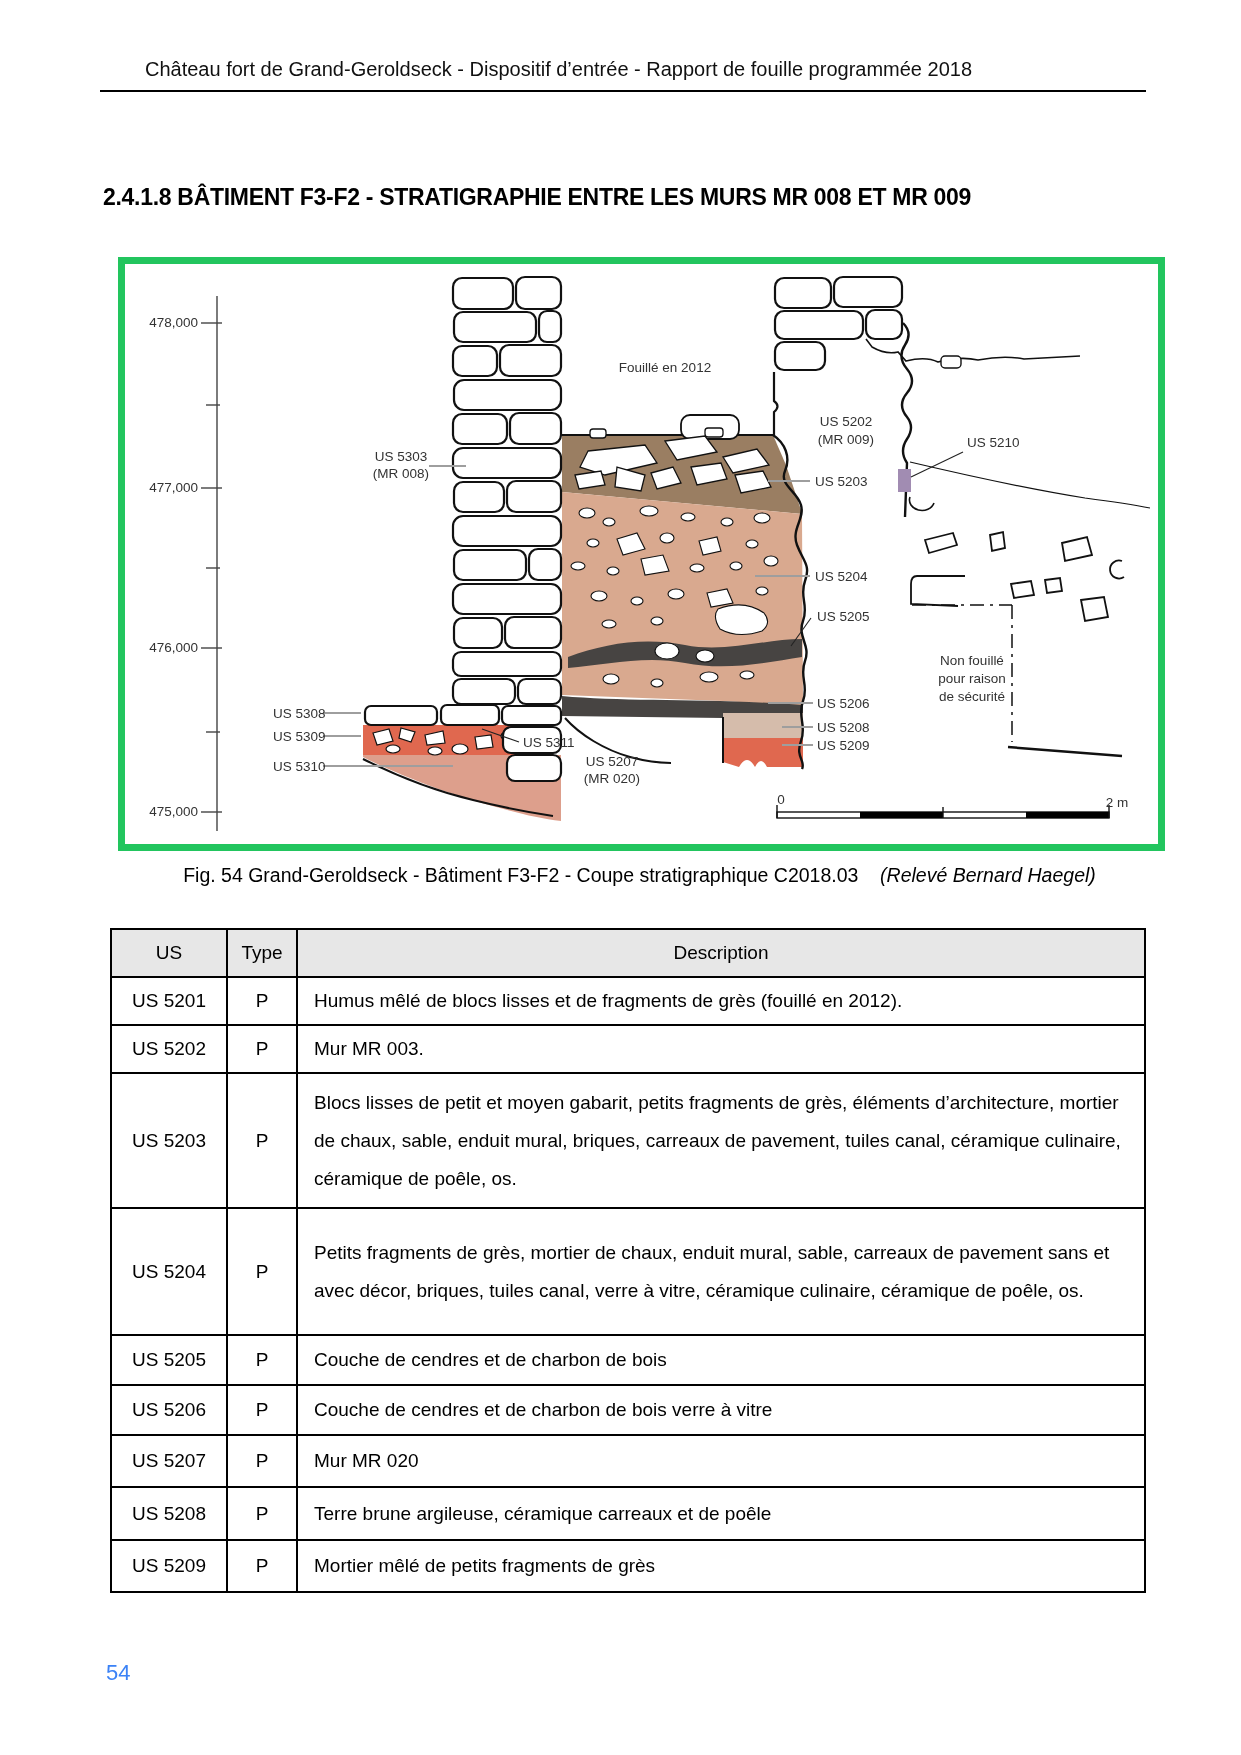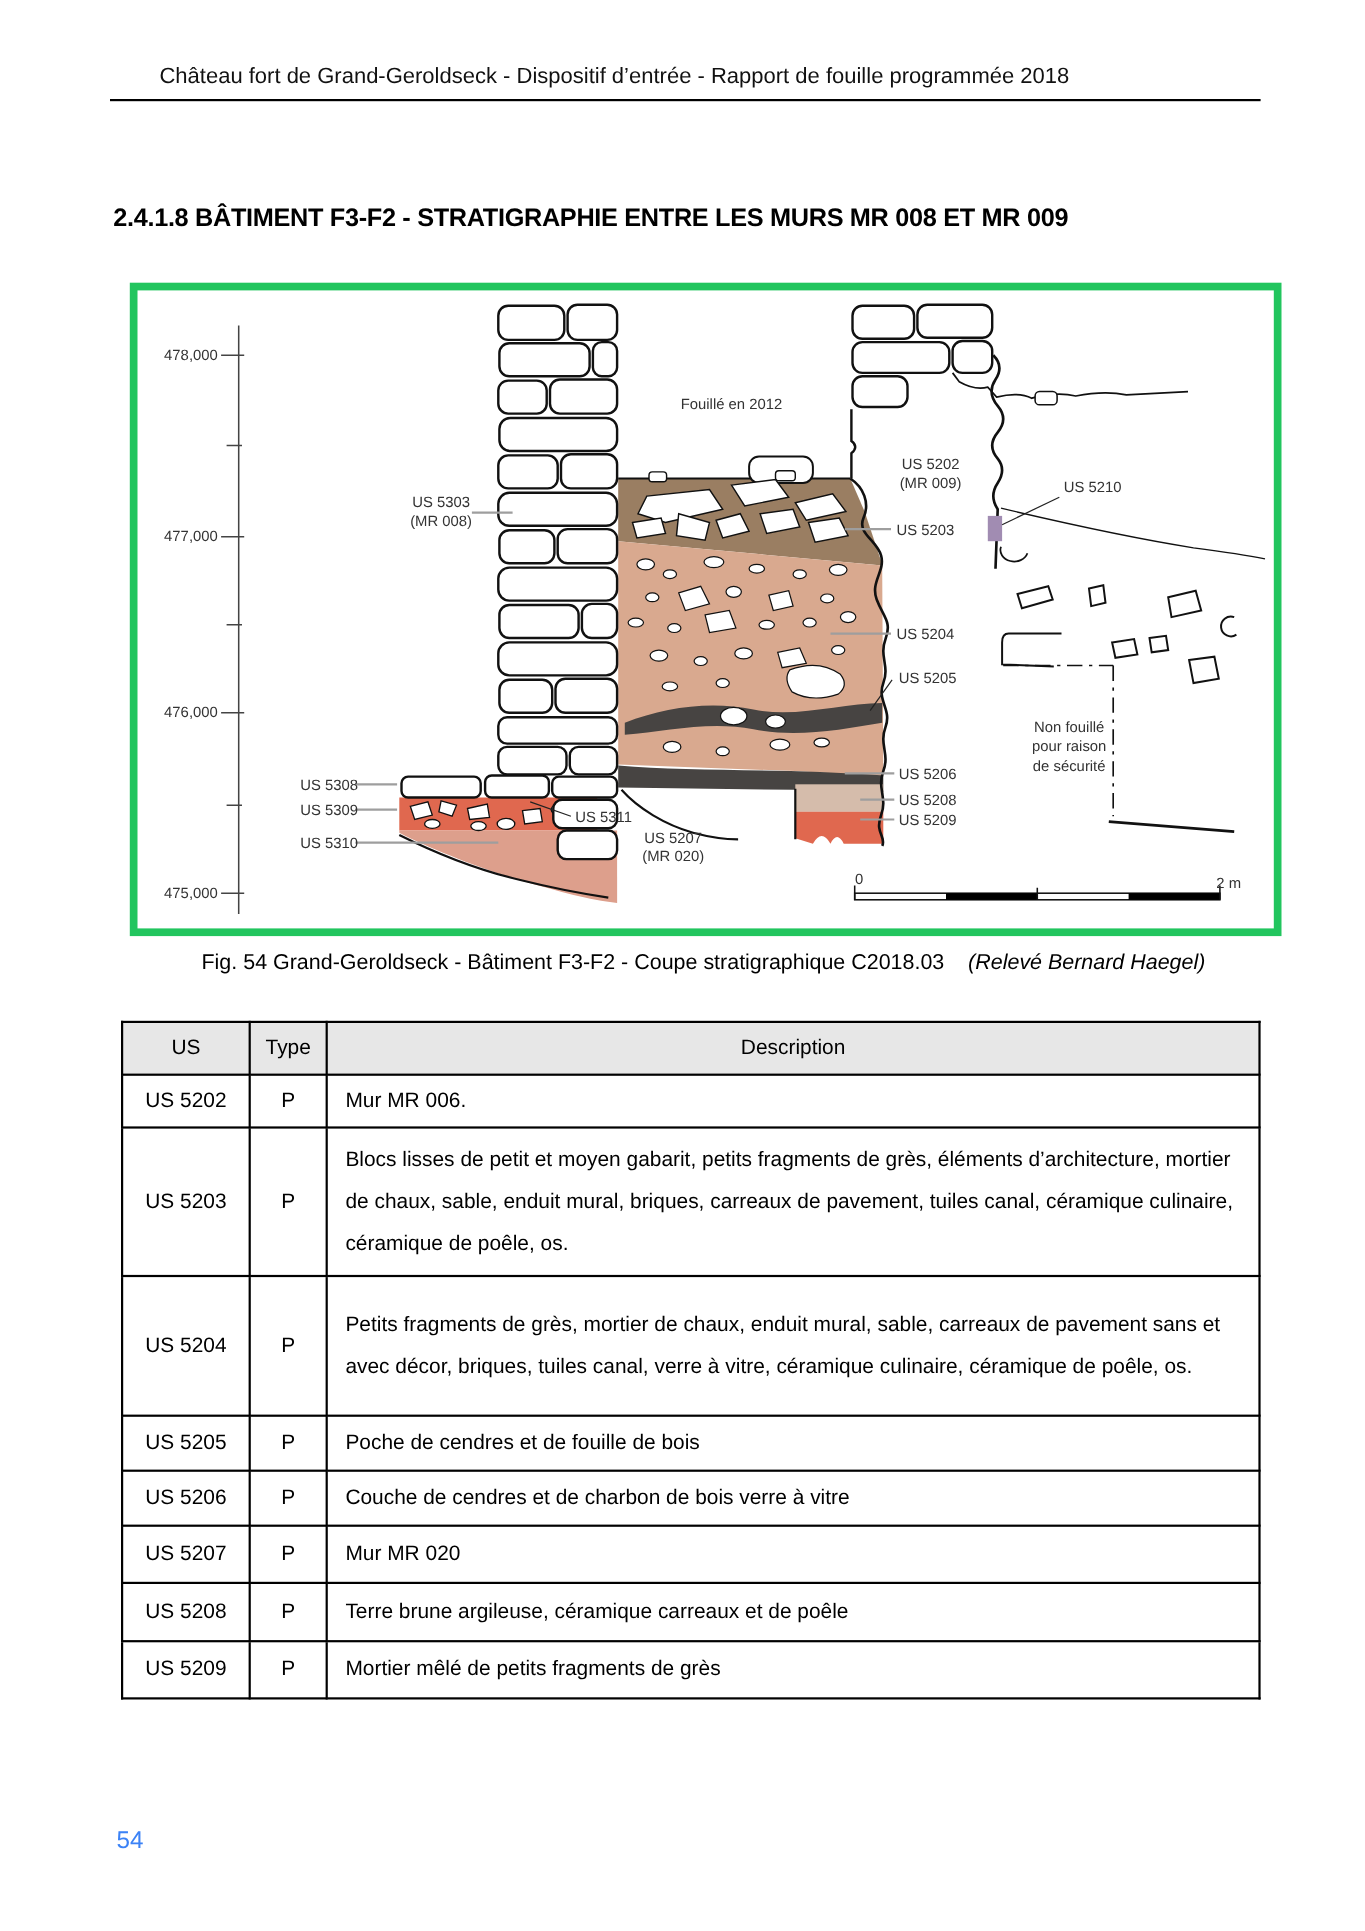--- a/index.html
+++ b/index.html
@@ -258,38 +258,43 @@
 </div>
 
 <table class="us-table">
   <tbody>
       <tr style="height:46px;">
     <th class="c-us" style="width:112px;">US</th>
     <th class="c-type" style="width:66px;">Type</th>
     <th>Description</th>
   </tr>
   <tr style="height:48px;">
+    <td class="c-us">US 5201</td>
+    <td class="c-type">P</td>
+    <td class="c-desc">Humus mêlé de blocs lisses et de fragments de grès (fouillé en 2012).</td>
+  </tr>
+  <tr style="height:48px;">
     <td class="c-us">US 5202</td>
     <td class="c-type">P</td>
-    <td class="c-desc">Mur MR 006.</td>
+    <td class="c-desc">Mur MR 003.</td>
   </tr>
   <tr style="height:135px;">
     <td class="c-us">US 5203</td>
     <td class="c-type">P</td>
     <td class="c-desc">Blocs lisses de petit et moyen gabarit, petits fragments de grès, éléments d’architecture, mortier de chaux, sable, enduit mural, briques, carreaux de pavement, tuiles canal, céramique culinaire, céramique de poêle, os.</td>
   </tr>
   <tr style="height:127px;">
     <td class="c-us">US 5204</td>
     <td class="c-type">P</td>
     <td class="c-desc">Petits fragments de grès, mortier de chaux, enduit mural, sable, carreaux de pavement sans et avec décor, briques, tuiles canal, verre à vitre, céramique culinaire, céramique de poêle, os.</td>
   </tr>
   <tr style="height:50px;">
     <td class="c-us">US 5205</td>
     <td class="c-type">P</td>
-    <td class="c-desc">Poche de cendres et de fouille de bois</td>
+    <td class="c-desc">Couche de cendres et de charbon de bois</td>
   </tr>
   <tr style="height:50px;">
     <td class="c-us">US 5206</td>
     <td class="c-type">P</td>
     <td class="c-desc">Couche de cendres et de charbon de bois verre à vitre</td>
   </tr>
   <tr style="height:52px;">
     <td class="c-us">US 5207</td>
     <td class="c-type">P</td>
     <td class="c-desc">Mur MR 020</td>

